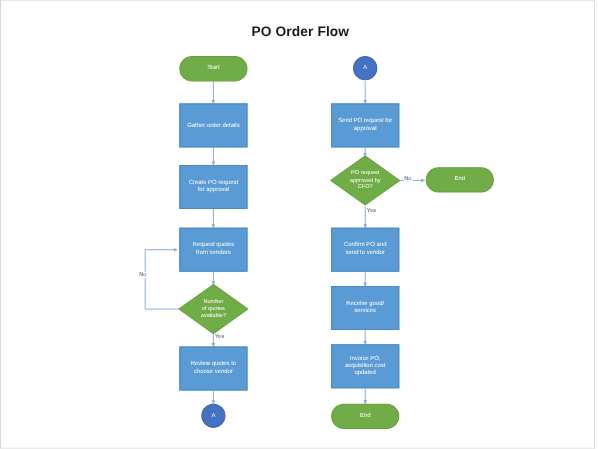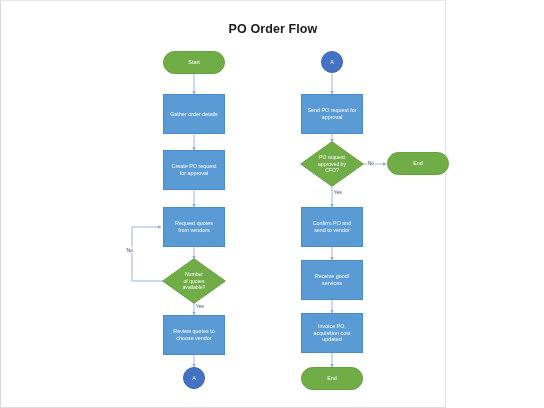--- a/index.html
+++ b/index.html
@@ -8,21 +8,21 @@
     background: #ffffff;
   }
   body {
     width: 544px;
     height: 408px;
     font-family: "Liberation Sans", sans-serif;
     overflow: hidden;
   }
   #page {
     position: relative;
-    width: 446px;
+    width: 541px;
     height: 408px;
     background: #ffffff;
     box-sizing: border-box;
     border: 1px solid #dedede;
     border-top: 1px solid #e8e8e8;
     border-left: 1px solid #d9d9d9;
   }
   #diagram-title {
     position: absolute;
     left: 0;

